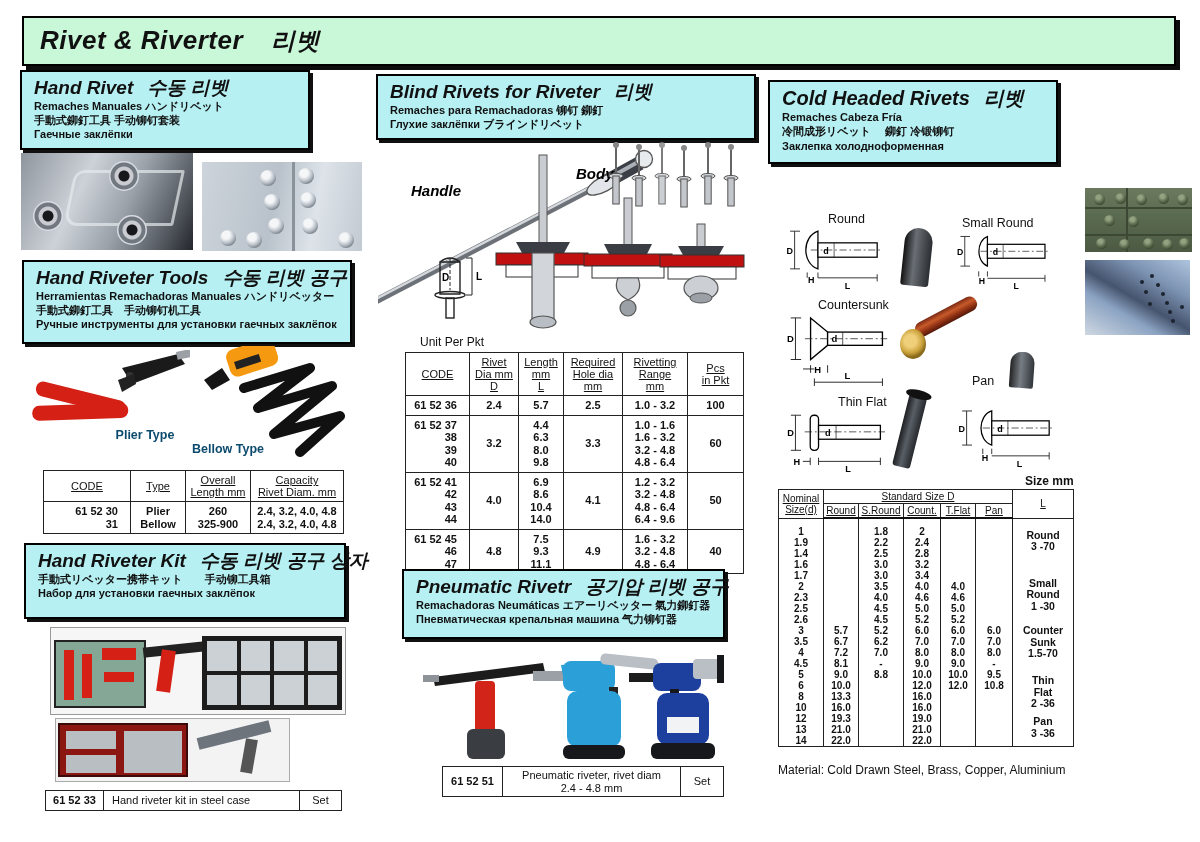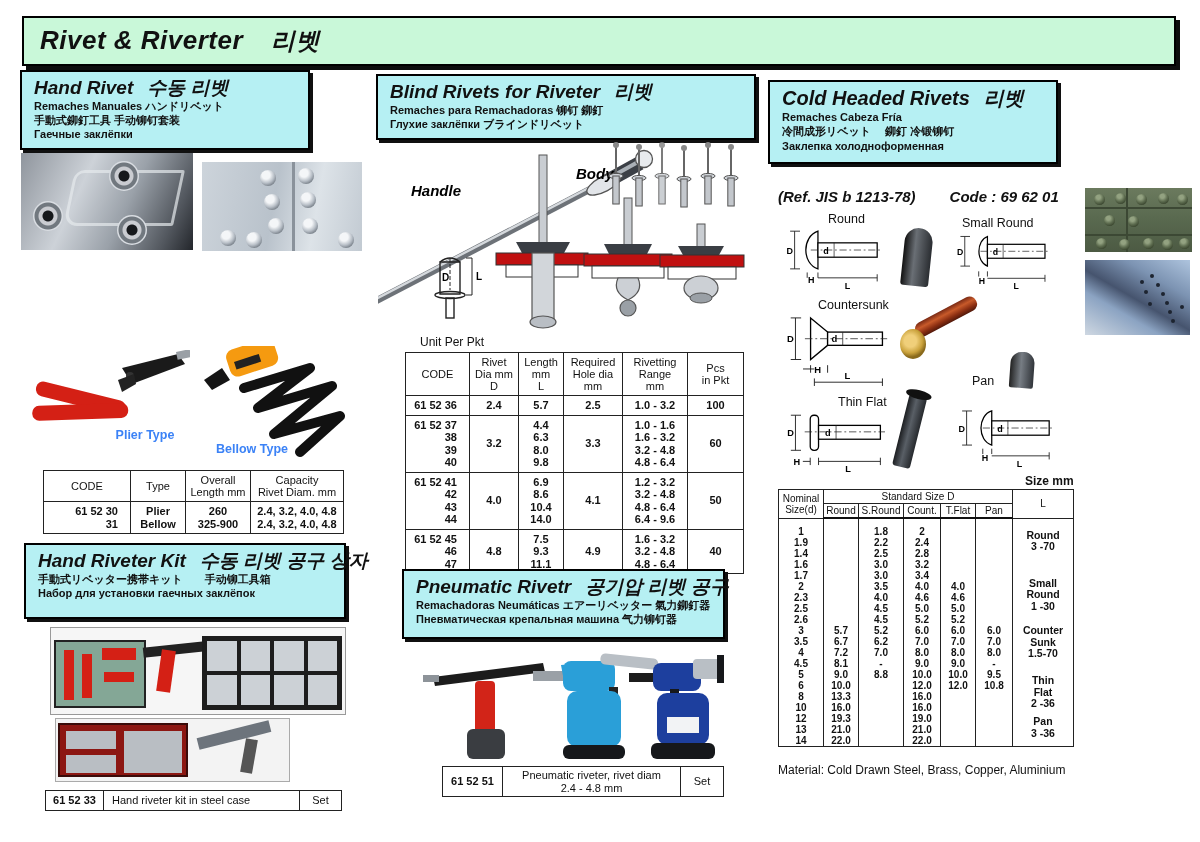--- a/index.html
+++ b/index.html
@@ -13,26 +13,26 @@
   .banner { background:var(--banner-bg); border:2px solid #000; box-shadow:4px 4px 0 #0d0d0d;
             display:flex; align-items:center; padding-left:16px; }
   .banner h1 { font-size:26px; font-style:italic; font-weight:bold; letter-spacing:.5px; }
   .banner .kr { margin-left:28px; font-size:24px; font-weight:bold; font-style:italic; }
 
   .secbox { background:var(--box-bg); border:2px solid #000; box-shadow:3px 3px 0 #101010; padding:5px 8px 4px 12px; }
   .secbox h2 { font-size:19px; font-style:italic; font-weight:bold; line-height:1.15; white-space:nowrap; }
   .secbox h2 .kr { margin-left:14px; }
   .secbox p { font-size:11px; font-weight:bold; line-height:1.3; white-space:nowrap; }
 
-  .caption { font-size:12.5px; font-weight:bold; color:#3b82f6; }
+  .caption { font-size:12.5px; font-weight:bold; color:#0c4a6e; }
   .note { font-size:12px; color:#111; }
 
   
   table { border-collapse:collapse; table-layout:fixed; background:#fff; }
-  th { font-weight:normal; }
+  th { font-weight:normal;text-decoration:underline; }
   .grid th, .grid td { border:1.5px solid #222; }
   .grid thead th { font-size:11px; line-height:12px; padding:3px 1px; text-align:center; }
   .grid tbody td { font-size:11px; font-weight:bold; line-height:12.5px; text-align:center; vertical-align:middle; padding:3px 0; }
   .al-right { text-align:right !important; padding-right:12px !important; }
 
   
   .size-table { font-size:10px; width:295px; border:1.5px solid #222; }
   .size-table th { border:1px solid #222; font-size:10px; line-height:11px; padding:1px 0; text-align:center; }
   .size-table thead tr:last-child th { border-bottom:2px solid #111; }
   .size-table tbody td { border-left:1px solid #222; border-right:1px solid #222; border-top:none; border-bottom:none;
@@ -125,38 +125,44 @@
     <div class="dome-rivet" style="left:62px;top:32px;"></div>
     <div class="dome-rivet" style="left:66px;top:56px;"></div>
     <div class="dome-rivet" style="left:96px;top:6px;"></div>
     <div class="dome-rivet" style="left:98px;top:30px;"></div>
     <div class="dome-rivet" style="left:100px;top:56px;"></div>
     <div class="dome-rivet" style="left:18px;top:68px;"></div>
     <div class="dome-rivet" style="left:44px;top:70px;"></div>
     <div class="dome-rivet" style="left:136px;top:70px;"></div>
   </div>
 
+  <div class="abs secbox" style="left:22px;top:260px;width:330px;height:84px;">
+    <h2><span>Hand Riveter Tools</span><span class="kr">수동 리벳 공구</span></h2>
+    <p>Herramientas Remachadoras Manuales ハンドリベッター</p>
+    <p>手動式鉚釘工具　手动铆钉机工具</p>
+    <p>Ручные инструменты для установки гаечных заклёпок</p>
+  </div>
 
   <svg class="abs" style="left:30px;top:350px;" width="160" height="92" viewBox="0 0 160 92">
     <polygon points="92,18 148,4 155,14 102,34" fill="#1a1a1a"></polygon>
     <rect x="146" y="2" width="14" height="8" fill="#9aa0a6" transform="rotate(-12 146 2)"></rect>
     <circle cx="100" cy="26" r="4" fill="#333"></circle>
     <rect x="8" y="30" width="92" height="15" rx="7" fill="#d42015" transform="rotate(14 8 30)"></rect>
     <rect x="2" y="56" width="96" height="15" rx="7" fill="#d42015" transform="rotate(-2 2 56)"></rect>
     <polygon points="88,30 104,24 106,34 92,42" fill="#222"></polygon>
   </svg>
   <div class="abs caption" style="left:100px;top:428px;width:90px;text-align:center;">Plier Type</div>
 
   <svg class="abs" style="left:182px;top:346px;" width="172" height="114" viewBox="0 0 172 114">
     <rect x="42" y="6" width="50" height="28" rx="8" fill="#f59a10" transform="rotate(-18 42 6)"></rect>
     <rect x="52" y="16" width="26" height="8" fill="#222" transform="rotate(-18 52 16)"></rect>
     <polygon points="40,22 22,34 30,44 48,34" fill="#151515"></polygon>
     <polyline points="62,42 128,22 76,62 150,40 92,88 158,70 118,106" fill="none" stroke="#111" stroke-width="10" stroke-linejoin="round" stroke-linecap="round"></polyline>
   </svg>
-  <div class="abs caption" style="left:192px;top:442px;width:96px;text-align:right;">Bellow Type</div>
+  <div class="abs caption" style="left:192px;top:442px;width:96px;text-align:left;">Bellow Type</div>
 
   <table class="abs grid" style="left:43px;top:470px;width:300px;">
     <colgroup>
         <col style="width:87px">
         <col style="width:55px">
         <col style="width:65px">
         <col style="width:93px">
       </colgroup>
     <thead>
       <tr>
@@ -479,24 +485,20 @@
     </tbody>
   </table>
 
   <div class="abs secbox" style="left:768px;top:80px;width:290px;height:84px;">
     <h2 style="font-size:20px;"><span>Cold Headed Rivets</span><span class="kr">리벳</span></h2>
     <p>Remaches Cabeza Fría</p>
     <p>冷間成形リベット　 鉚釘 冷锻铆钉</p>
     <p>Заклепка холодноформенная</p>
   </div>
 
-  <div class="abs ref-line" style="left:778px;top:188px;">
-    <span>(Ref. JIS b 1213-78)</span>
-    <span>Code : 69 62 01</span>
-  </div>
 
   <div class="abs diag-label" style="left:828px;top:212px;">Round</div>
   <svg class="abs" style="left:780px;top:224px;" width="110" height="70" viewBox="0 0 110 78">
     <line x1="10" y1="8" x2="10" y2="50" stroke="#222" stroke-width="1"></line>
     <line x1="5" y1="8" x2="16" y2="8" stroke="#222" stroke-width="1"></line>
     <line x1="5" y1="50" x2="16" y2="50" stroke="#222" stroke-width="1"></line>
     <text x="1" y="33" class="dim-text">D</text>
     <path d="M36,8 C18,14 18,44 36,50 Z" fill="#fff" stroke="#000" stroke-width="1.4"></path>
     <rect x="36" y="21" width="66" height="16" fill="#fff" stroke="#000" stroke-width="1.4"></rect>
     <line x1="28" y1="29" x2="107" y2="29" stroke="#222" stroke-width=".8" stroke-dasharray="8 3 2 3"></line>

